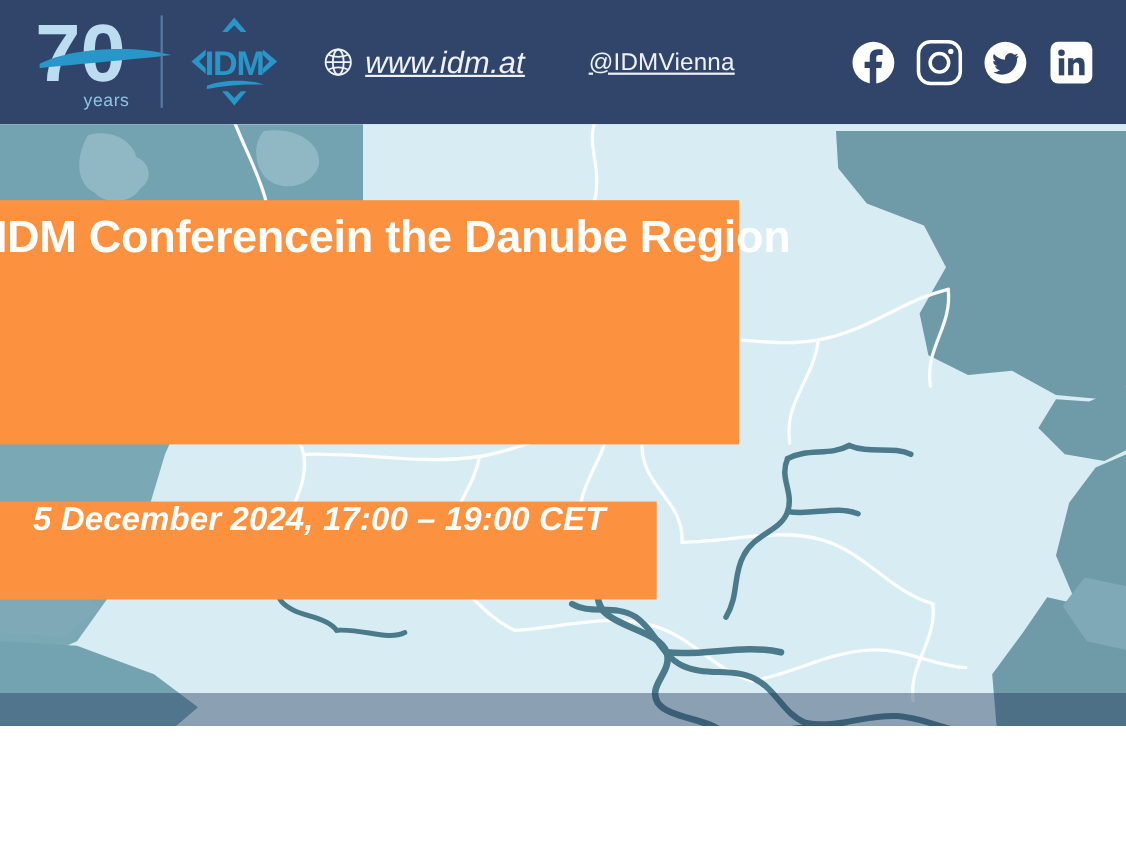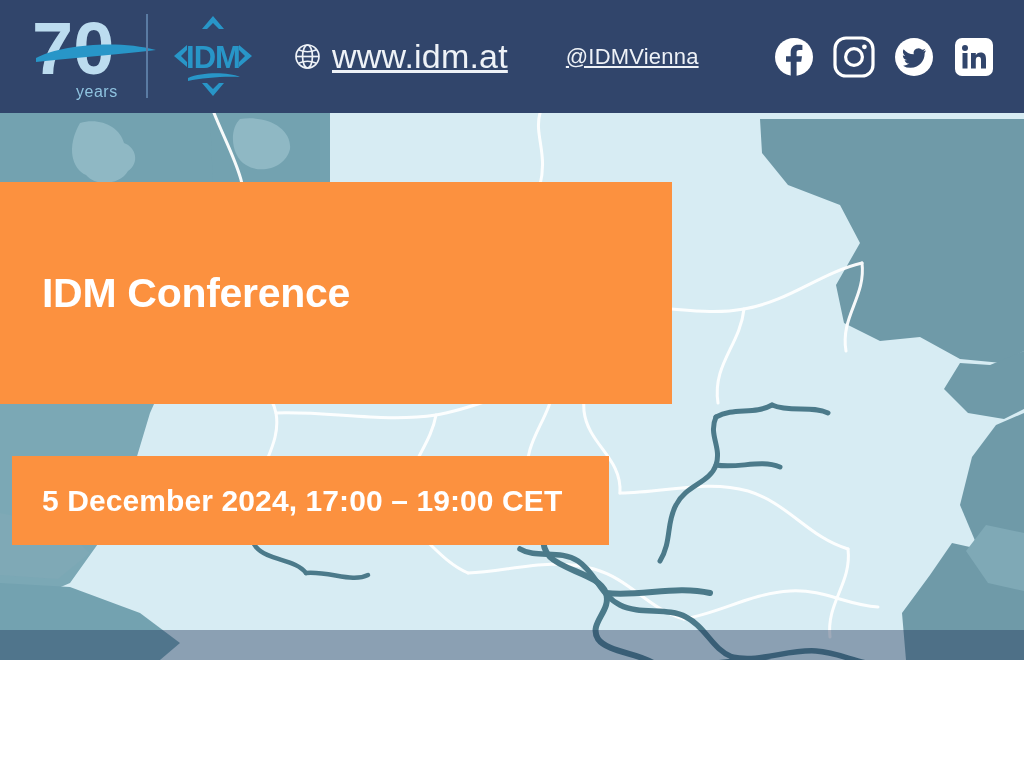--- a/index.html
+++ b/index.html
@@ -27,22 +27,23 @@
   }
   .divider-v {
     position:absolute; left:146px; top:14px; width:2px; height:84px;
     background:#5a7ba3;
   }
   .idm-mark { position:absolute; left:168px; top:12px; width:90px; height:88px; }
 
   .contact { display:flex; align-items:center; gap:0px; margin-left:26px; }
   .globe-icon { width:27px; height:27px; flex:0 0 27px; margin-right:11px; }
   .url-txt {
-    color:#eef2f7; font-size:34px; font-weight:400; letter-spacing:.2px;
+    color:#eef2f7; font-size:28px; font-weight:400; letter-spacing:.2px;
     white-space:nowrap;
+    font-style:italic;
   }
   .handle-txt {
     color:#eef2f7; font-size:22px; font-weight:400; letter-spacing:.2px;
     white-space:nowrap; margin-left:58px;
   }
   .socials {
     position:absolute; right:28px; top:0; height:113px;
     display:flex; align-items:center; gap:16px;
   }
   .soc { width:44px; height:44px; display:block; }
@@ -57,31 +58,31 @@
   
   .band {
     position:absolute; left:0; top:517px; width:1024px; height:30px;
     background:rgba(33,54,90,.42);
   }
 
   
   .title-box {
     position:absolute; left:0; top:182px; width:672px; height:222px;
     background:#fc913f;
-    display:flex; flex-direction:column; justify-content:center;
+    display:flex; flex-direction:row; justify-content:center;
     padding-left:42px;
   }
   .title-line {
     color:#ffffff; font-weight:700; font-size:41px; line-height:66px;
     letter-spacing:-.3px; white-space:nowrap;
   }
   .date-box {
-    position:absolute; left:12px; top:456px; width:597px; height:89px;
+    position:absolute; left:0; top:456px; width:597px; height:89px;
     background:#fc913f;
-    display:flex; align-items:center; padding-left:30px;
+    display:flex; align-items:flex-start; padding-left:30px;font-style:italic;
   }
   .date-txt {
     color:#ffffff; font-weight:700; font-size:30px; letter-spacing:.1px;
     white-space:nowrap;
   }
 
   
   .footer {
     position:absolute; left:0; top:660px; width:1024px; height:108px;
     background:#ffffff;
@@ -210,20 +211,21 @@
       <g stroke="#4b7a8a" stroke-width="4.5" fill="none" stroke-linejoin="round" stroke-linecap="round">
         <path d="M240,388 C252,404 244,420 256,434 C268,448 296,446 306,460"></path>
         <path d="M306,460 C330,458 352,470 368,462"></path>
       </g>
     </svg>
     <div class="band"></div>
   </div>
 
   <div class="title-box">
     <div class="title-line">IDM Conference</div>
+    <div class="title-line">in the Danube Region</div>
   </div>
 
   <div class="date-box">
     <div class="date-txt">5 December 2024,  17:00 – 19:00 CET</div>
   </div>
 
   <div class="footer">
 
     
     

